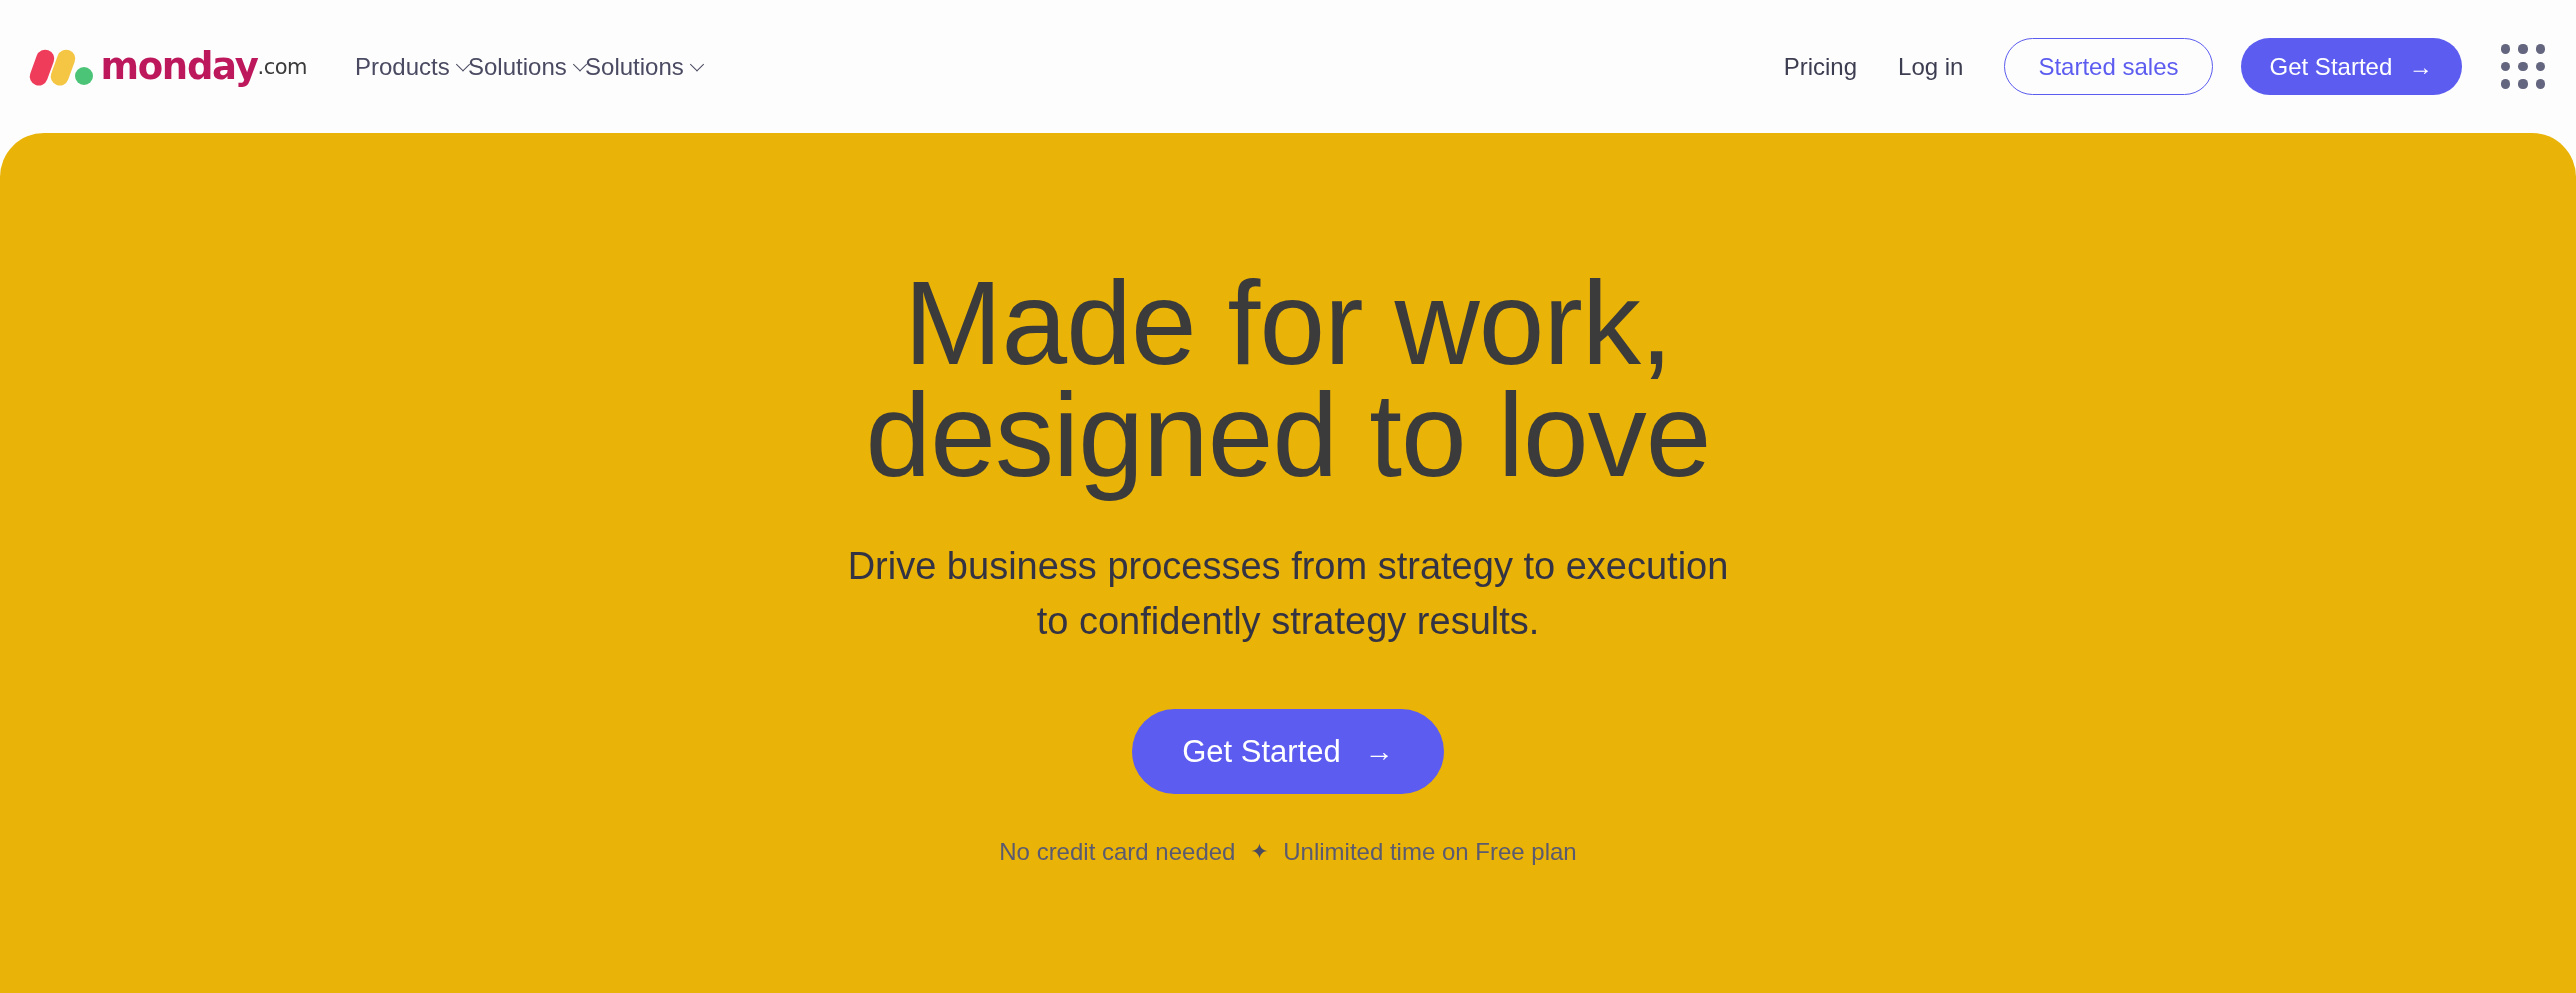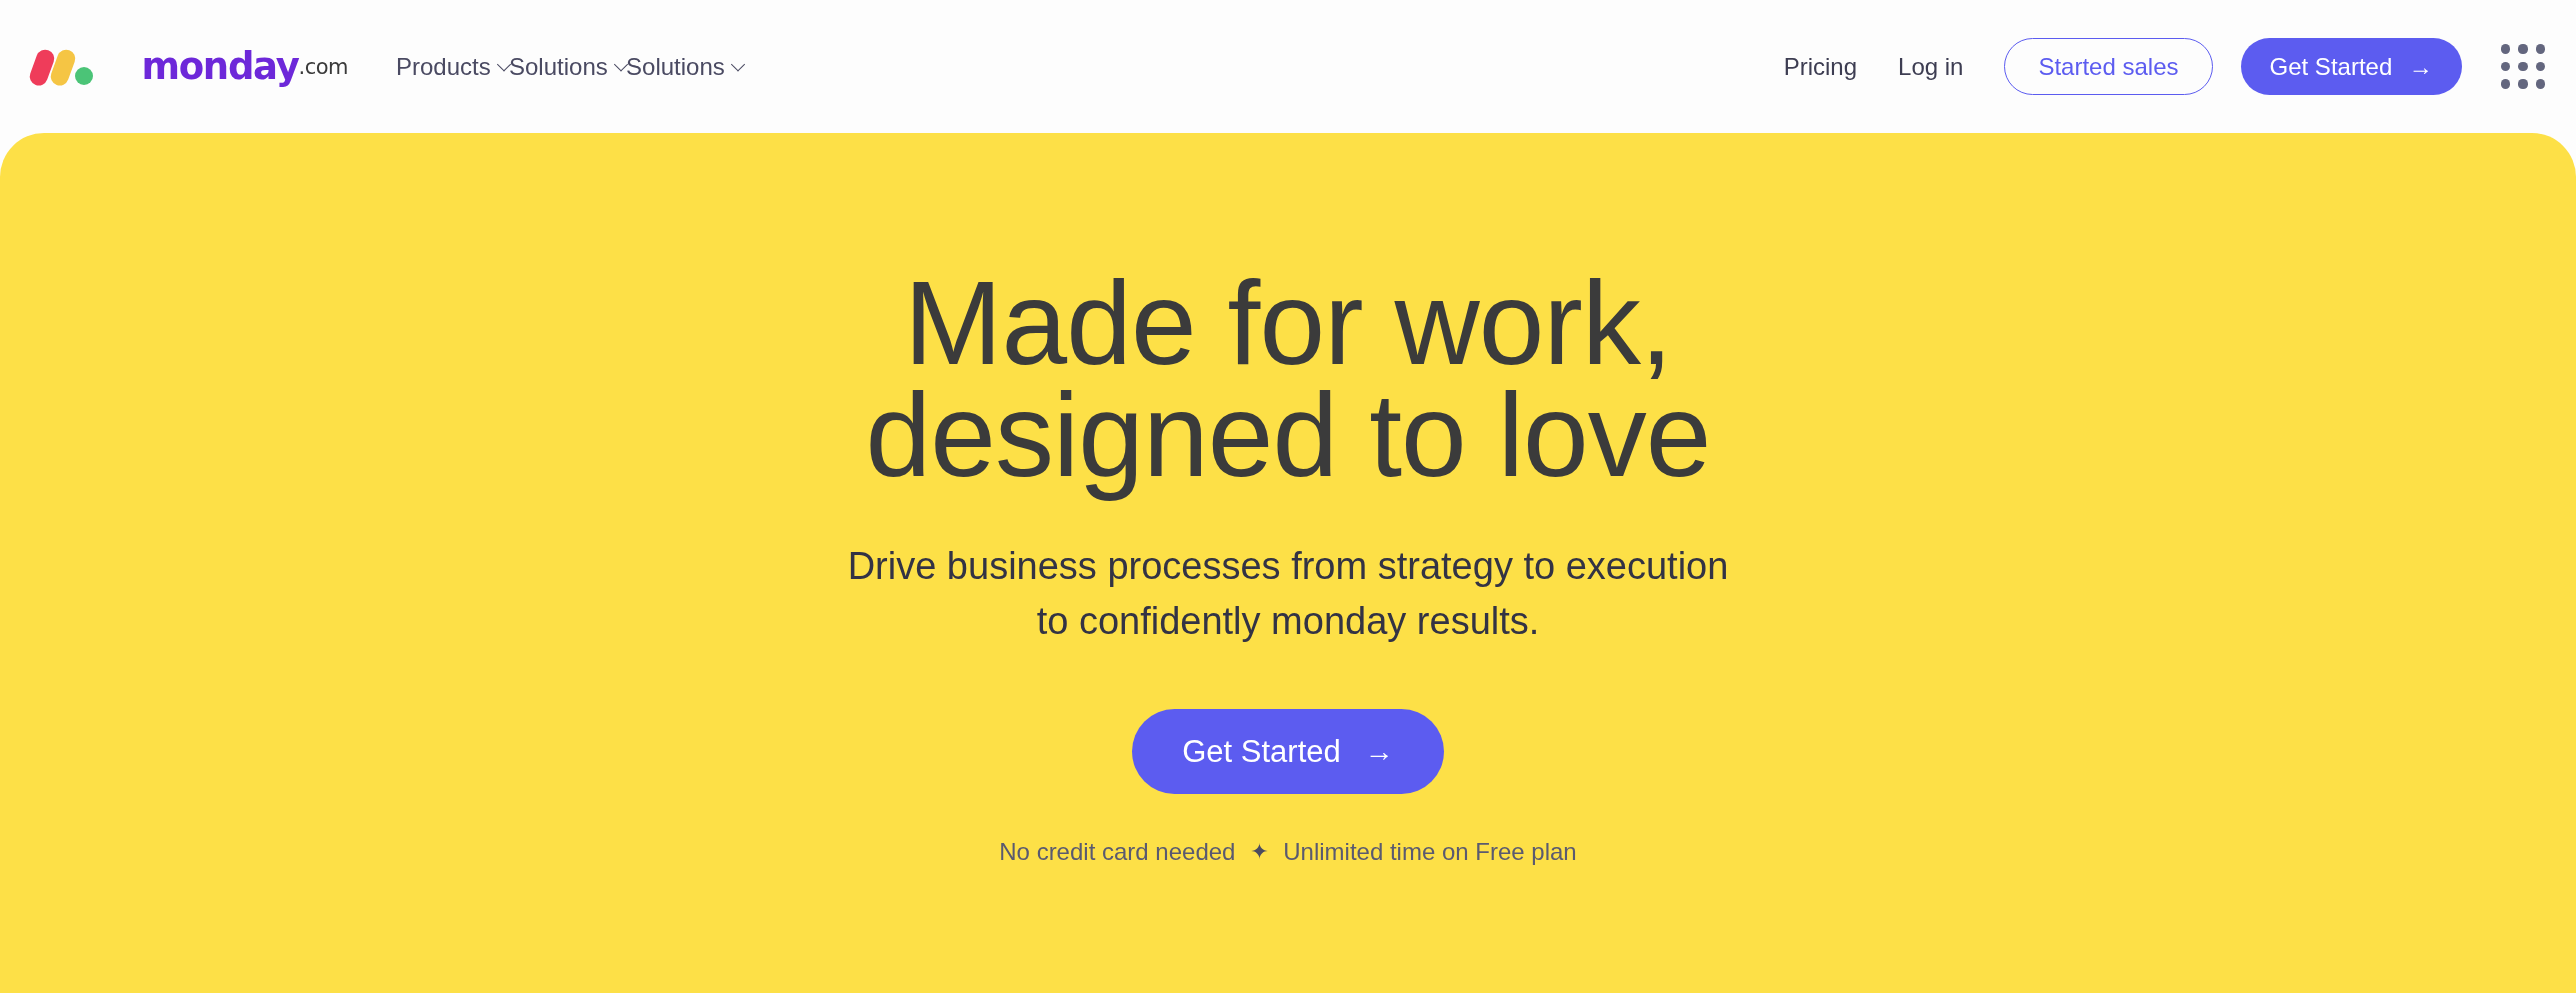--- a/index.html
+++ b/index.html
@@ -29,24 +29,23 @@
     position:absolute; top:3.7px; width:17.5px; height:37px;
     border-radius:9.2px; transform:rotate(20deg);
   }
   .logo-bar.red { left:1.8px; background:#ef3c5a; }
   .logo-bar.yellow { left:23px; background:#f5c544; }
   .logo-dot {
     position:absolute; left:44px; top:21px;
     width:18.4px; height:18.4px; border-radius:50%; background:#4bc477;
   }
   .logo-text {
-    font-size:37px; font-weight:700; color:#6d28d9;
+    font-size:37px; font-weight:700; color:#be185d;
     letter-spacing:-1.3px; line-height:1;
     font-family:"DejaVu Sans", sans-serif;
-    margin-left:41px;
   }
   .logo-com {
     font-size:21px; font-weight:400; color:#3a3a3a; letter-spacing:-0.5px;
     font-family:"DejaVu Sans", sans-serif;
   }
 
   .nav-left { display:flex; align-items:center; }
   .nav-item {
     display:flex; align-items:center; gap:8.3px;
     font-size:24px; color:#4a4a62; cursor:pointer;
@@ -88,21 +87,21 @@
     display:grid; grid-template-columns:repeat(3, 9.2px);
     grid-template-rows:repeat(3, 9.2px); gap:8.3px;
     cursor:pointer;
   }
   .grid-icon i { display:block; width:9.2px; height:9.2px; border-radius:50%; background:#63667e; }
 
   
   .hero {
     position:absolute; top:133px; left:0;
     width:2576px; height:860px;
-    background:#fde047;
+    background:#eab308;
     border-top-left-radius:44px;
     border-top-right-radius:44px;
     display:flex; flex-direction:column; align-items:center;
   }
   .hero-title {
     margin-top:134px;
     font-size:118px; line-height:0.95;
     font-weight:300; color:#3b3b3b;
     text-align:center; letter-spacing:-0.9px;
     font-family:"Liberation Sans", sans-serif;
@@ -185,21 +184,21 @@
   </header>
 
   <section class="hero">
     <h1 class="hero-title">
       <span>Made for work,</span>
       <span>designed to love</span>
     </h1>
 
     <p class="hero-sub">
       <span>Drive business processes from strategy to execution</span>
-      <span>to confidently monday results.</span>
+      <span>to confidently strategy results.</span>
     </p>
 
     <button class="hero-cta">
       <span>Get Started</span>
       <span class="arrow-glyph">→</span>
     </button>
 
     <div class="hero-note">
       <span>No credit card needed</span>
       <span class="sparkle">✦</span>

